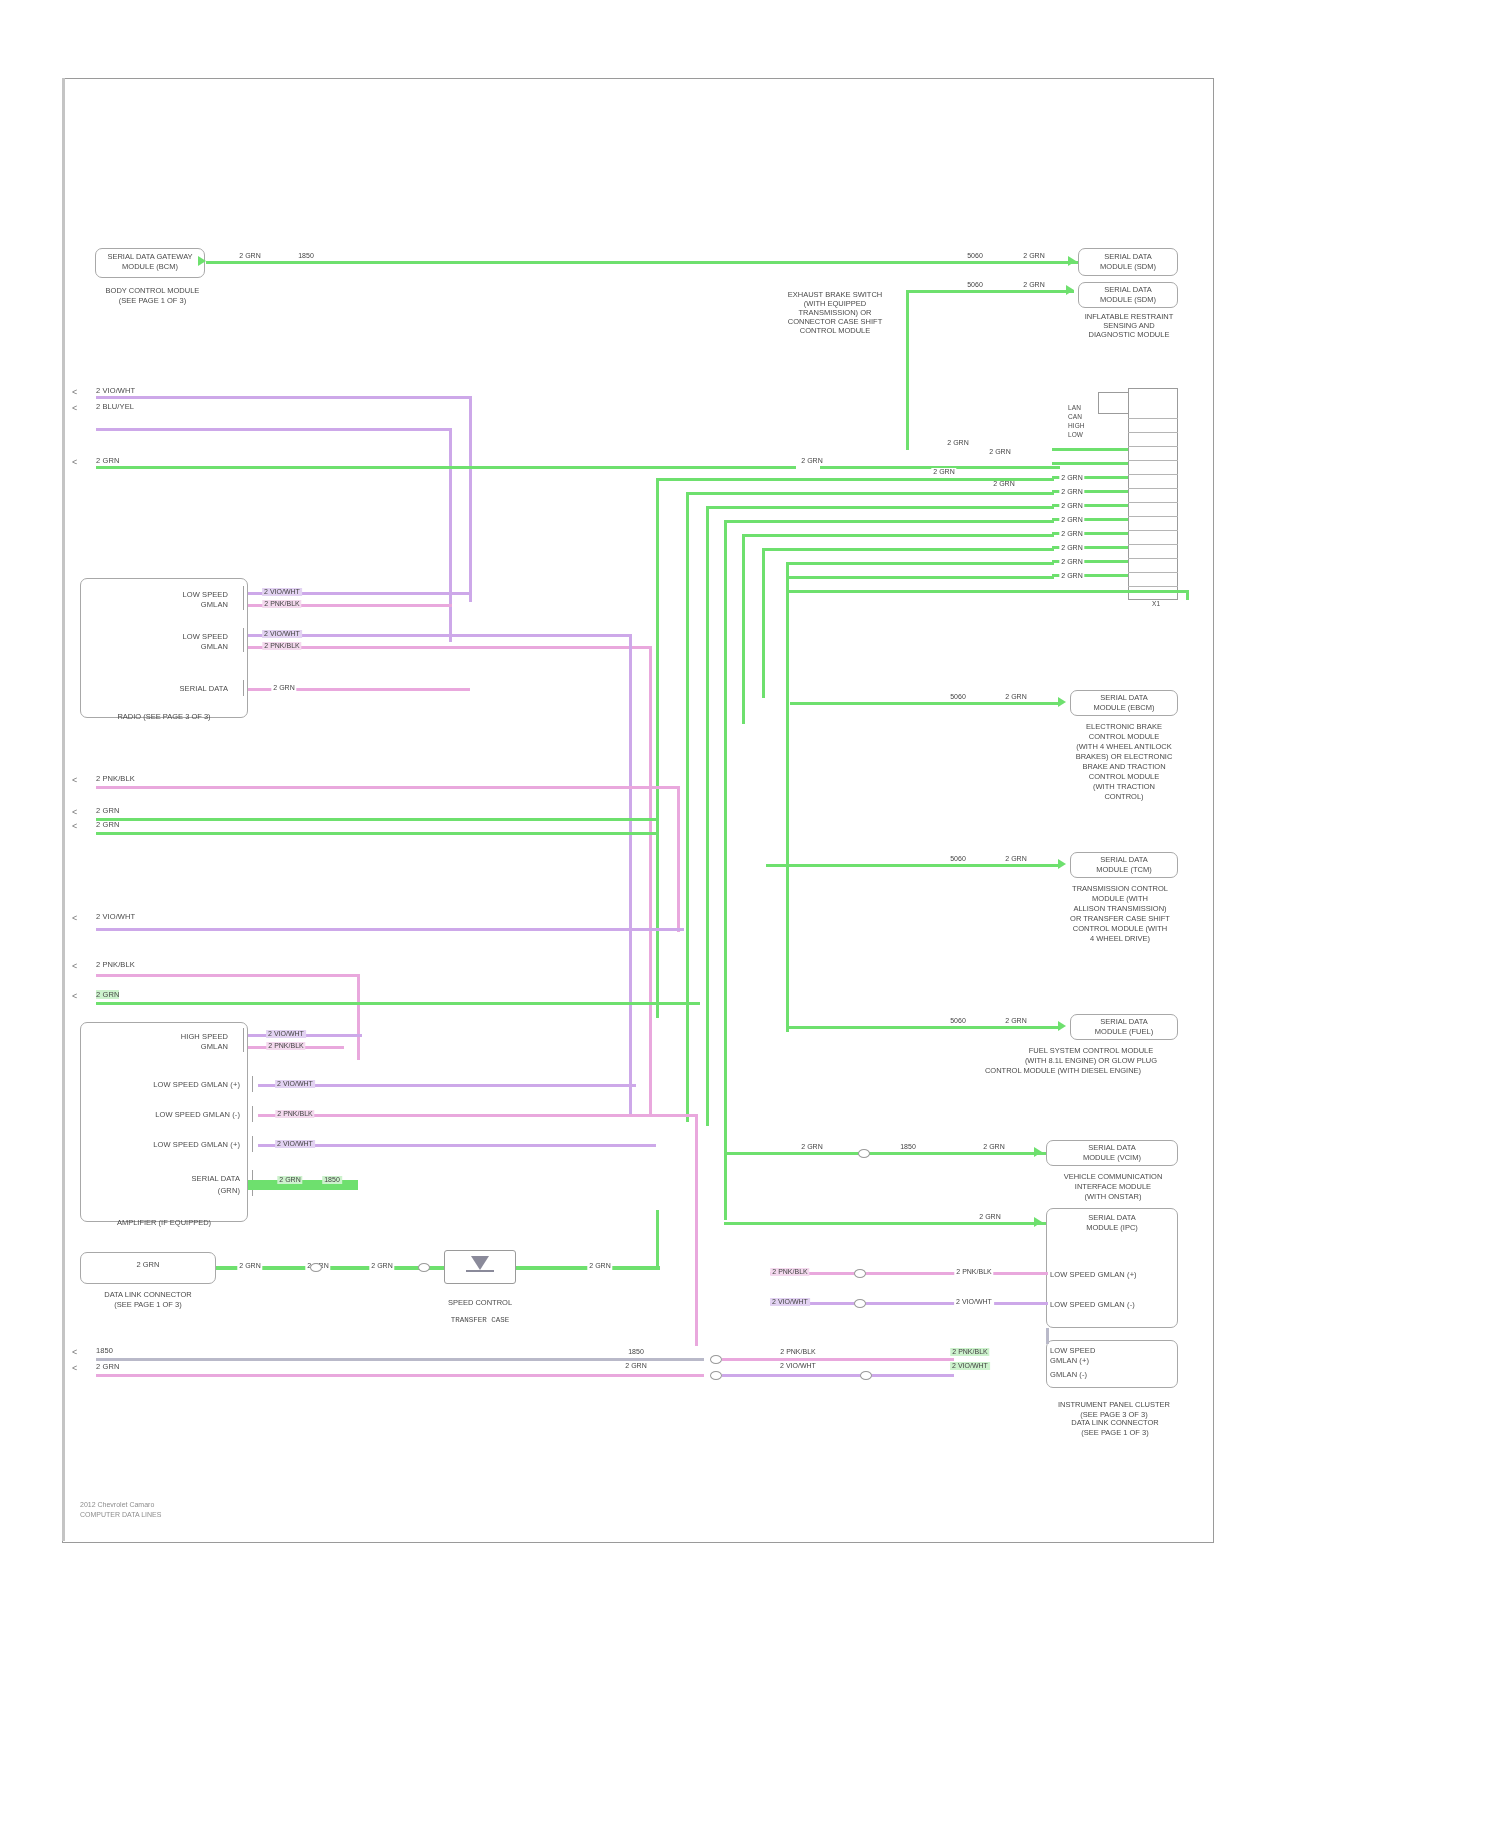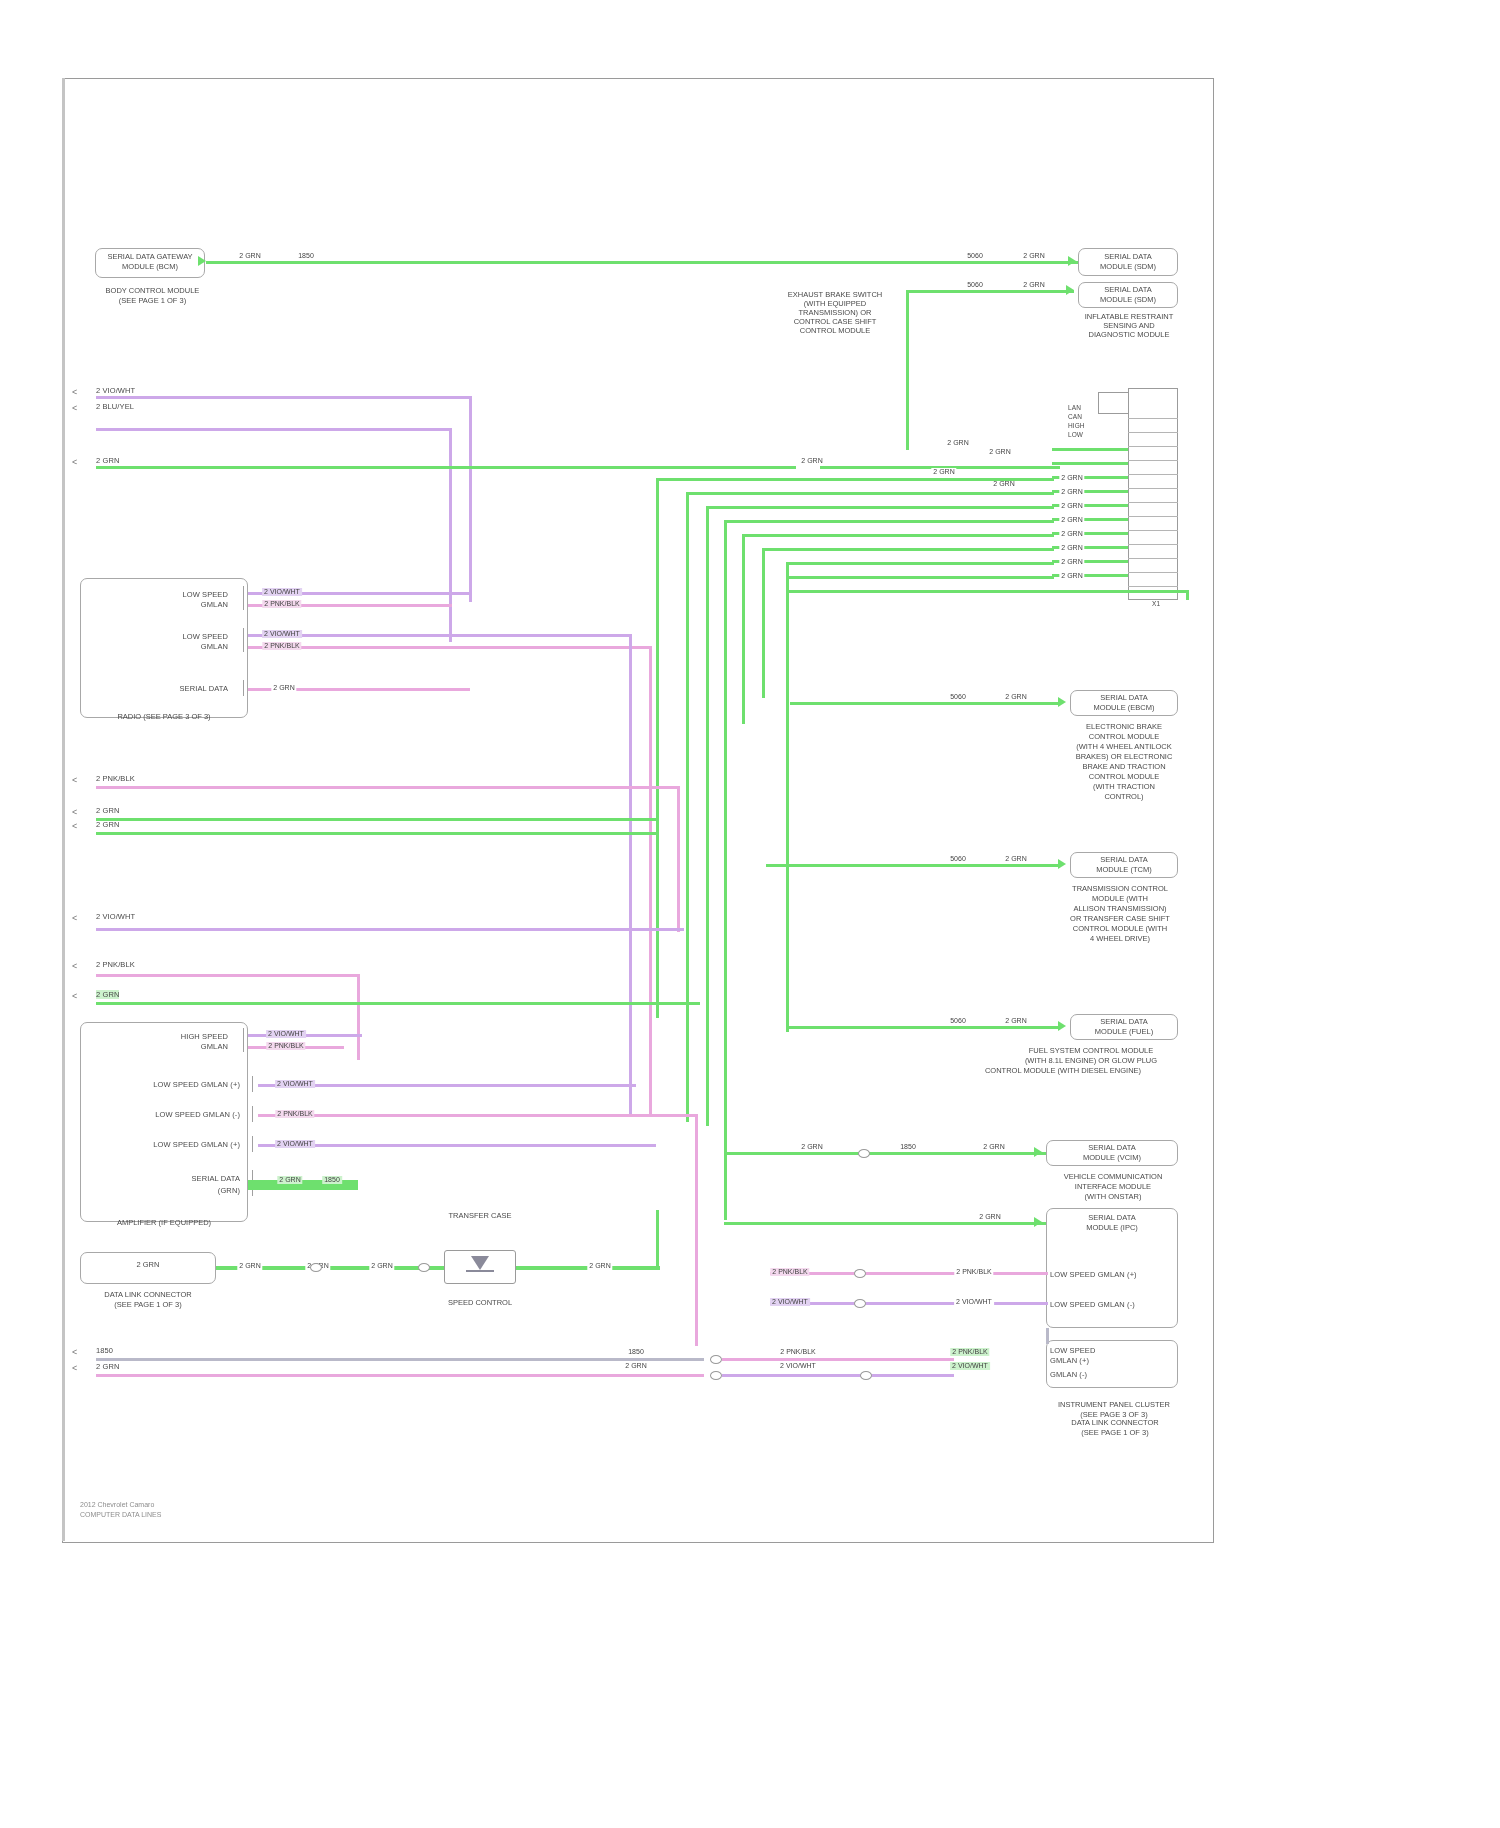--- a/index.html
+++ b/index.html
@@ -174,21 +174,21 @@
   <div class="boxtitle" style="left:1080px;top:285px;width:96px;">SERIAL DATA</div>
   <div class="boxtitle" style="left:1080px;top:295px;width:96px;">MODULE (SDM)</div>
 
   <div class="cap" style="left:1075px;top:312px;width:108px;">INFLATABLE RESTRAINT</div>
   <div class="cap" style="left:1075px;top:321px;width:108px;">SENSING AND</div>
   <div class="cap" style="left:1075px;top:330px;width:108px;">DIAGNOSTIC MODULE</div>
 
   <div class="cap" style="left:770px;top:290px;width:130px;">EXHAUST BRAKE SWITCH</div>
   <div class="cap" style="left:770px;top:299px;width:130px;">(WITH EQUIPPED</div>
   <div class="cap" style="left:770px;top:308px;width:130px;">TRANSMISSION) OR</div>
-  <div class="cap" style="left:770px;top:317px;width:130px;">CONTROL CASE SHIFT</div>
+  <div class="cap" style="left:770px;top:317px;width:130px;">CONNECTOR CASE SHIFT</div>
   <div class="cap" style="left:770px;top:326px;width:130px;">CONTROL MODULE</div>
 
   <div class="refchev" style="left:72px;top:388px;">&lt;</div>
   <div class="lbl" style="left:96px;top:386px;">2 VIO/WHT</div>
   <div class="w wh vio" style="left:96px;top:396px;width:376px;"></div>
   <div class="w wv vio" style="left:469px;top:396px;height:206px;"></div>
 
   <div class="refchev" style="left:72px;top:404px;">&lt;</div>
   <div class="lbl" style="left:96px;top:402px;">2 BLU/YEL</div>
   <div class="w wh vio" style="left:96px;top:428px;width:356px;"></div>
@@ -375,21 +375,21 @@
   <div class="code" style="left:318px;top:1266px;">2 GRN</div>
   <div class="code" style="left:382px;top:1266px;">2 GRN</div>
   <div class="code" style="left:600px;top:1266px;">2 GRN</div>
 
   <div class="inlineconn" style="left:310px;top:1263px;"></div>
   <div class="inlineconn" style="left:418px;top:1263px;"></div>
 
   <div class="diode" style="left:444px;top:1250px;width:72px;height:34px;border-radius:3px;"></div>
   <div class="diode-tri" style="left:471px;top:1256px;"></div>
   <div class="diode-bar" style="left:466px;top:1270px;width:28px;"></div>
-  <div class="cap" style="left:440px;top:1211px;width:80px;">TRANSFER CASE</div>
+  <div class="cap" style="left:440px;top:1316px;width:80px;font-family:Liberation Mono, monospace;">TRANSFER CASE</div>
   <div class="cap" style="left:440px;top:1298px;width:80px;">SPEED CONTROL</div>
 
   <div class="w wh grn" style="left:790px;top:702px;width:268px;"></div>
   <div class="code" style="left:958px;top:697px;">5060</div>
   <div class="code" style="left:1016px;top:697px;">2 GRN</div>
   <div class="arrow" style="left:1058px;top:697px;"></div>
   <div class="box round" style="left:1070px;top:690px;width:108px;height:26px;"></div>
   <div class="boxtitle" style="left:1072px;top:693px;width:104px;">SERIAL DATA</div>
   <div class="boxtitle" style="left:1072px;top:703px;width:104px;">MODULE (EBCM)</div>
   <div class="cap" style="left:1060px;top:722px;width:128px;">ELECTRONIC BRAKE</div>

